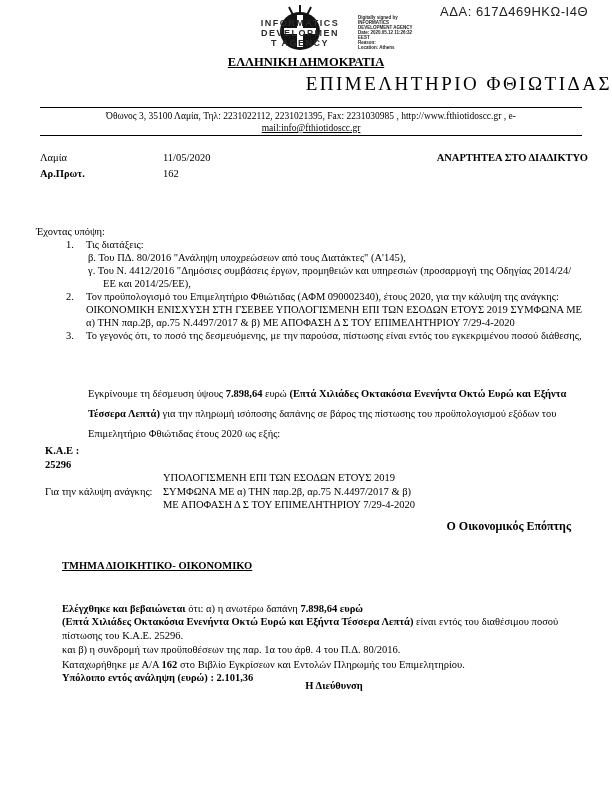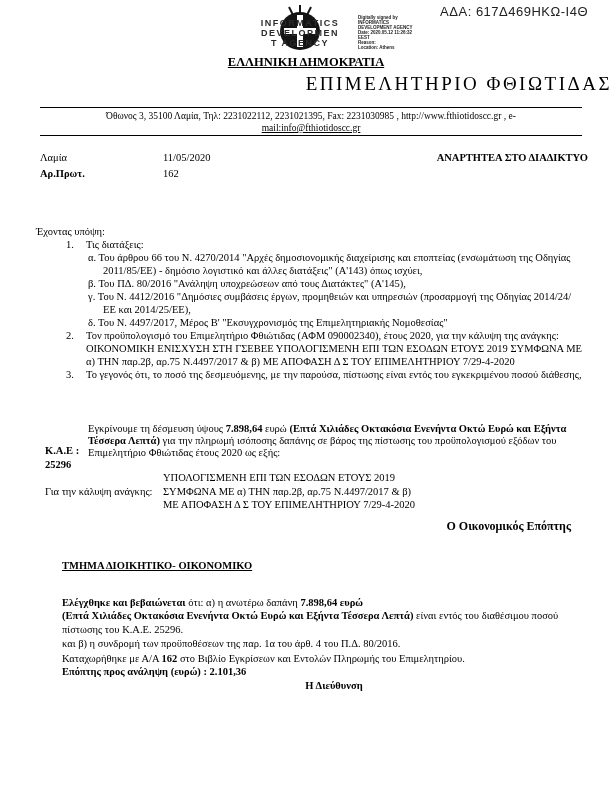--- a/index.html
+++ b/index.html
@@ -51,31 +51,31 @@
   .doc-title {
     position:absolute; top:190px; left:0; width:100%; text-align:center;
     font-size:11.5px; font-weight:bold; text-decoration:underline; letter-spacing:0.3px;
   }
   .preamble { position:absolute; top:213px; left:36px; width:547px; font-size:10.5px; line-height:13px;margin-top:12px; }
   .num-item { display:flex; }
   .num-item .num { width:20px; margin-left:30px; flex:none; }
   .num-item .itext { flex:1; }
   .provision { padding-left:15px; text-indent:-15px; }
   .decide { position:absolute; top:383px; left:0; width:100%; text-align:center; font-weight:bold; font-size:10.5px; }
-  .approval { position:absolute; top:423px; left:88px; width:493px; font-size:10.5px; line-height:12px; }
+  .approval { position:absolute; top:384px; left:88px; width:493px; font-size:10.5px; line-height:20px; }
   b.inline { font-weight:bold; }
   .ktable { position:absolute; top:444px; left:45px; width:530px; font-size:10.5px; line-height:13.5px; }
   .krow { display:flex;flex-direction:column; }
   .krow .klabel { width:118px; flex:none; }
   .krow .klabel.bold { font-weight:bold; }
   .krow .kvalue.bold { font-weight:bold; }
   .krow-need { display:flex; align-items:center; }
   .sig-right { position:absolute; top:519px; right:41px; font-weight:bold; font-size:12px;text-align:right; }
   .dept { position:absolute; top:559px; left:62px; width:522px; font-size:10.5px; line-height:13.5px; }
-  .dept-title { font-weight:bold; text-decoration:underline; margin-bottom:23px; }
+  .dept-title { font-weight:bold; text-decoration:underline; margin-bottom:29px; }
   .vline { margin:0; }
   .vline.gap { margin-top:1px; }
   .sig-center { position:absolute; top:680px; left:0; width:100%; text-align:center; font-weight:bold; font-size:10.5px;margin-left:28px; }
 </style>
 </head>
 <body>
 
 <div class="page">
 
   <div class="ada">
@@ -130,24 +130,22 @@
 
 
   <div class="preamble">
     <div>Έχοντας υπόψη:</div>
 
     <div class="num-item">
       <span class="num">1.</span>
       <span class="itext">Τις διατάξεις:</span>
     </div>
     <div style="margin-left:52px;">
-      <div class="provision">α. Του άρθρου 66 του Ν. 4270/2014 "Αρχές δημοσιονομικής διαχείρισης και εποπτείας (ενσωμάτωση της Οδηγίας 2011/85/ΕΕ) - δημόσιο λογιστικό και άλλες διατάξεις" (Α'143) όπως ισχύει,</div>
       <div class="provision">β. Του ΠΔ. 80/2016 "Ανάληψη υποχρεώσεων από τους Διατάκτες" (Α'145),</div>
       <div class="provision">γ. Του Ν. 4412/2016 "Δημόσιες συμβάσεις έργων, προμηθειών και υπηρεσιών (προσαρμογή της Οδηγίας 2014/24/ΕΕ και 2014/25/ΕΕ),</div>
-      <div class="provision">δ. Του Ν. 4497/2017, Μέρος Β' "Εκσυγχρονισμός της Επιμελητηριακής Νομοθεσίας"</div>
     </div>
 
     <div class="num-item">
       <span class="num">2.</span>
       <span class="itext">Τον προϋπολογισμό του Επιμελητήριο Φθιώτιδας (ΑΦΜ 090002340), έτους 2020, για την κάλυψη της ανάγκης: ΟΙΚΟΝΟΜΙΚΗ ΕΝΙΣΧΥΣΗ ΣΤΗ ΓΣΕΒΕΕ ΥΠΟΛΟΓΙΣΜΕΝΗ ΕΠΙ ΤΩΝ ΕΣΟΔΩΝ ΕΤΟΥΣ 2019 ΣΥΜΦΩΝΑ ΜΕ α) ΤΗΝ παρ.2β, αρ.75 Ν.4497/2017 &amp; β) ΜΕ ΑΠΟΦΑΣΗ Δ Σ ΤΟΥ ΕΠΙΜΕΛΗΤΗΡΙΟΥ 7/29-4-2020</span>
     </div>
 
     <div class="num-item">
       <span class="num">3.</span>
       <span class="itext">Το γεγονός ότι, το ποσό της δεσμευόμενης, με την παρούσα, πίστωσης είναι εντός του εγκεκριμένου  ποσού διάθεσης,</span>
@@ -179,18 +177,18 @@
 
     <div class="vline"><b class="inline">Ελέγχθηκε και βεβαιώνεται</b><span> ότι: α) η ανωτέρω δαπάνη </span><b class="inline">7.898,64 ευρώ</b></div>
 
     <div class="vline"><b class="inline">(Επτά Χιλιάδες Οκτακόσια Ενενήντα Οκτώ Ευρώ και Εξήντα Τέσσερα Λεπτά)</b><span> είναι εντός του διαθέσιμου ποσού</span></div>
 
     <div class="vline">πίστωσης του Κ.Α.Ε. 25296.</div>
     <div class="vline gap">και β) η συνδρομή των προϋποθέσεων της παρ. 1α του άρθ. 4 του Π.Δ. 80/2016.</div>
 
     <div class="vline gap"><span>Καταχωρήθηκε με Α/Α </span><b class="inline">162</b><span> στο Βιβλίο Εγκρίσεων και Εντολών Πληρωμής του Επιμελητηρίου.</span></div>
 
-    <div class="vline" style="font-weight:bold;"><span>Επόπτης προς ανάληψη (ευρώ) : </span><span>2.101,36</span></div>
+    <div class="vline" style="font-weight:bold;"><span>Υπόλοιπο εντός ανάληψη (ευρώ) : </span><span>2.101,36</span></div>
   </div>
 
   <div class="sig-center">Η Διεύθυνση</div>
 
 </div>
 
 </body></html>

